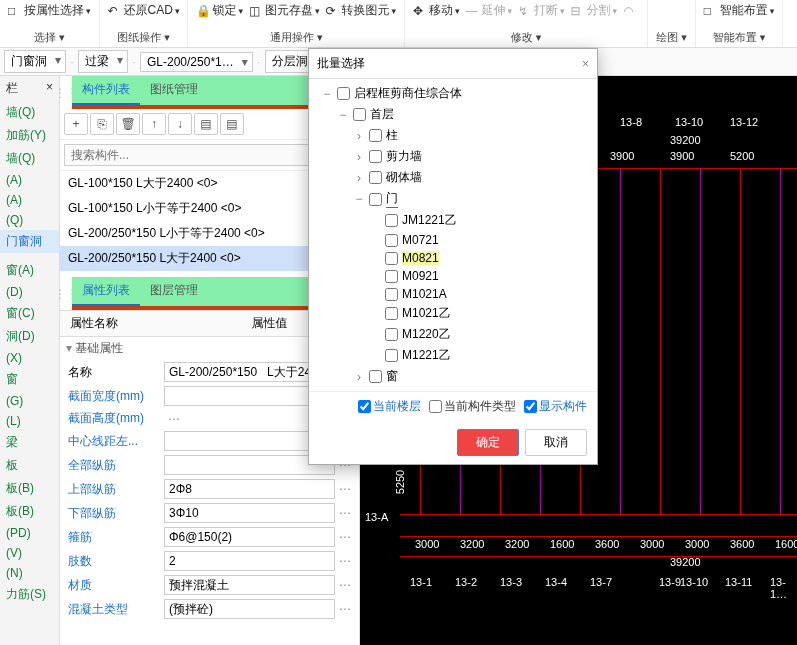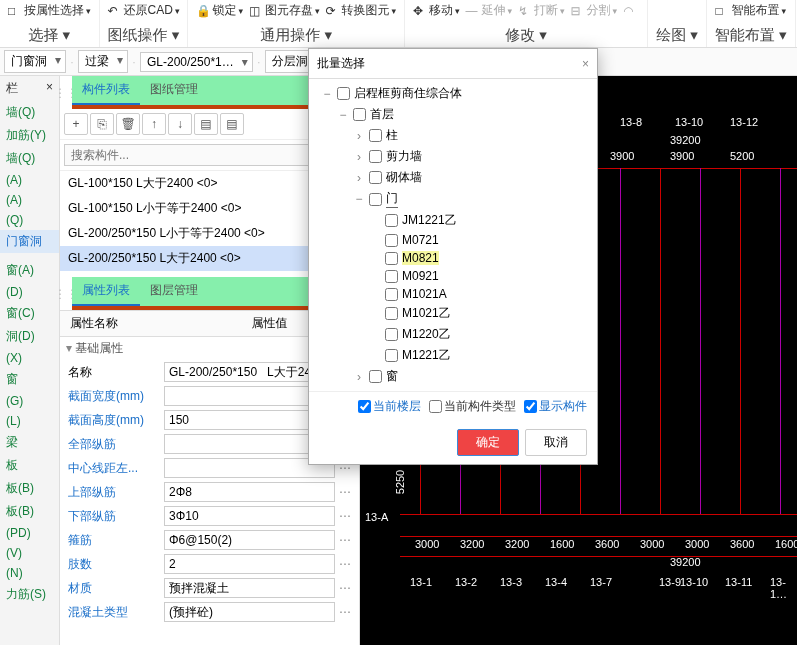--- a/index.html
+++ b/index.html
@@ -4,21 +4,21 @@
 <style>
 * { box-sizing: border-box; margin: 0; padding: 0; font-family: "Microsoft YaHei", Arial, sans-serif; font-size: 12px; }
 body { width: 797px; height: 645px; background: #fff; overflow: hidden; position: relative; }
 
 
 .ribbon { height: 48px; background: #fff; border-bottom: 1px solid #ddd; display: flex; align-items: stretch; }
 .ribbon-group { display: flex; flex-direction: column; align-items: center; justify-content: space-between; padding: 2px 8px; border-right: 1px solid #eee; }
 .ribbon-btns { display: flex; gap: 6px; align-items: center; }
 .ribbon-btn { display: flex; align-items: center; gap: 2px; color: #333; cursor: pointer; }
 .ribbon-btn.dim { color: #aaa; }
-.ribbon-label { font-size: 15px; color: #444; text-align: center; }
+.ribbon-label { font-size: 11px; color: #444; text-align: center; }
 .icon { display: inline-block; width: 14px; height: 14px; }
 
 
 .secondbar { height: 28px; background: #fafafa; border-bottom: 1px solid #ddd; display: flex; align-items: center; padding: 0 4px; gap: 4px; }
 .dropdown { border: 1px solid #ccc; background: #fff; padding: 2px 18px 2px 6px; position: relative; }
 .dropdown::after { content: "▾"; position: absolute; right: 4px; top: 2px; color: #666; }
 
 
 .main { display: flex; height: calc(100% - 76px); }
 .left-col { width: 60px; background: #f4f4f4; border-right: 1px solid #ddd; }
@@ -260,30 +260,29 @@
           <input class="prop-input" value="GL-200/250*150   L大于2400" style="">
           <div class="prop-more">⋯</div>
         </div>
         <div class="prop-row">
           <div class="prop-label">截面宽度(mm)</div>
           <input class="prop-input" style="">
           <div class="prop-more">⋯</div>
         </div>
         <div class="prop-row">
           <div class="prop-label">截面高度(mm)</div>
-          <input class="prop-input" value="150" style="">
+          <div class="prop-more">⋯</div>
+        </div>
+        <div class="prop-row">
+          <div class="prop-label">中心线距左...</div>
+          <input class="prop-input" style="">
           <div class="prop-more">⋯</div>
         </div>
         <div class="prop-row">
           <div class="prop-label">全部纵筋</div>
-          <input class="prop-input" style="">
-          <div class="prop-more">⋯</div>
-        </div>
-        <div class="prop-row">
-          <div class="prop-label">中心线距左...</div>
           <input class="prop-input" style="">
           <div class="prop-more">⋯</div>
         </div>
         <div class="prop-row">
           <div class="prop-label">上部纵筋</div>
           <input class="prop-input" value="2Φ8" style="">
           <div class="prop-more">⋯</div>
         </div>
         <div class="prop-row">
           <div class="prop-label">下部纵筋</div>

